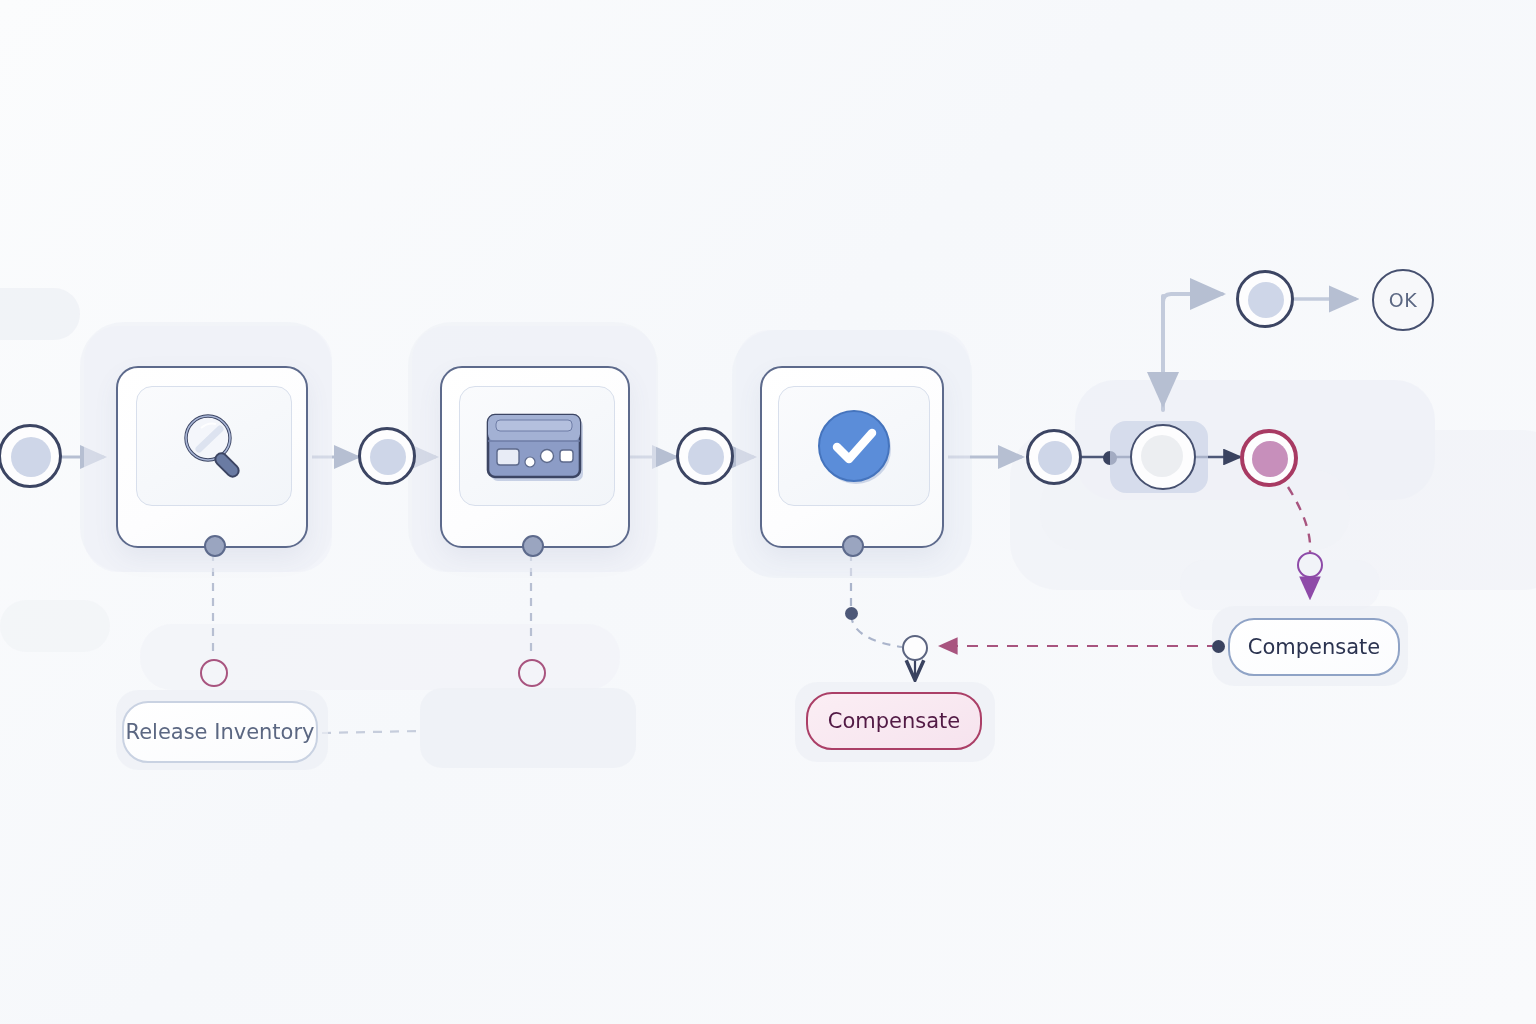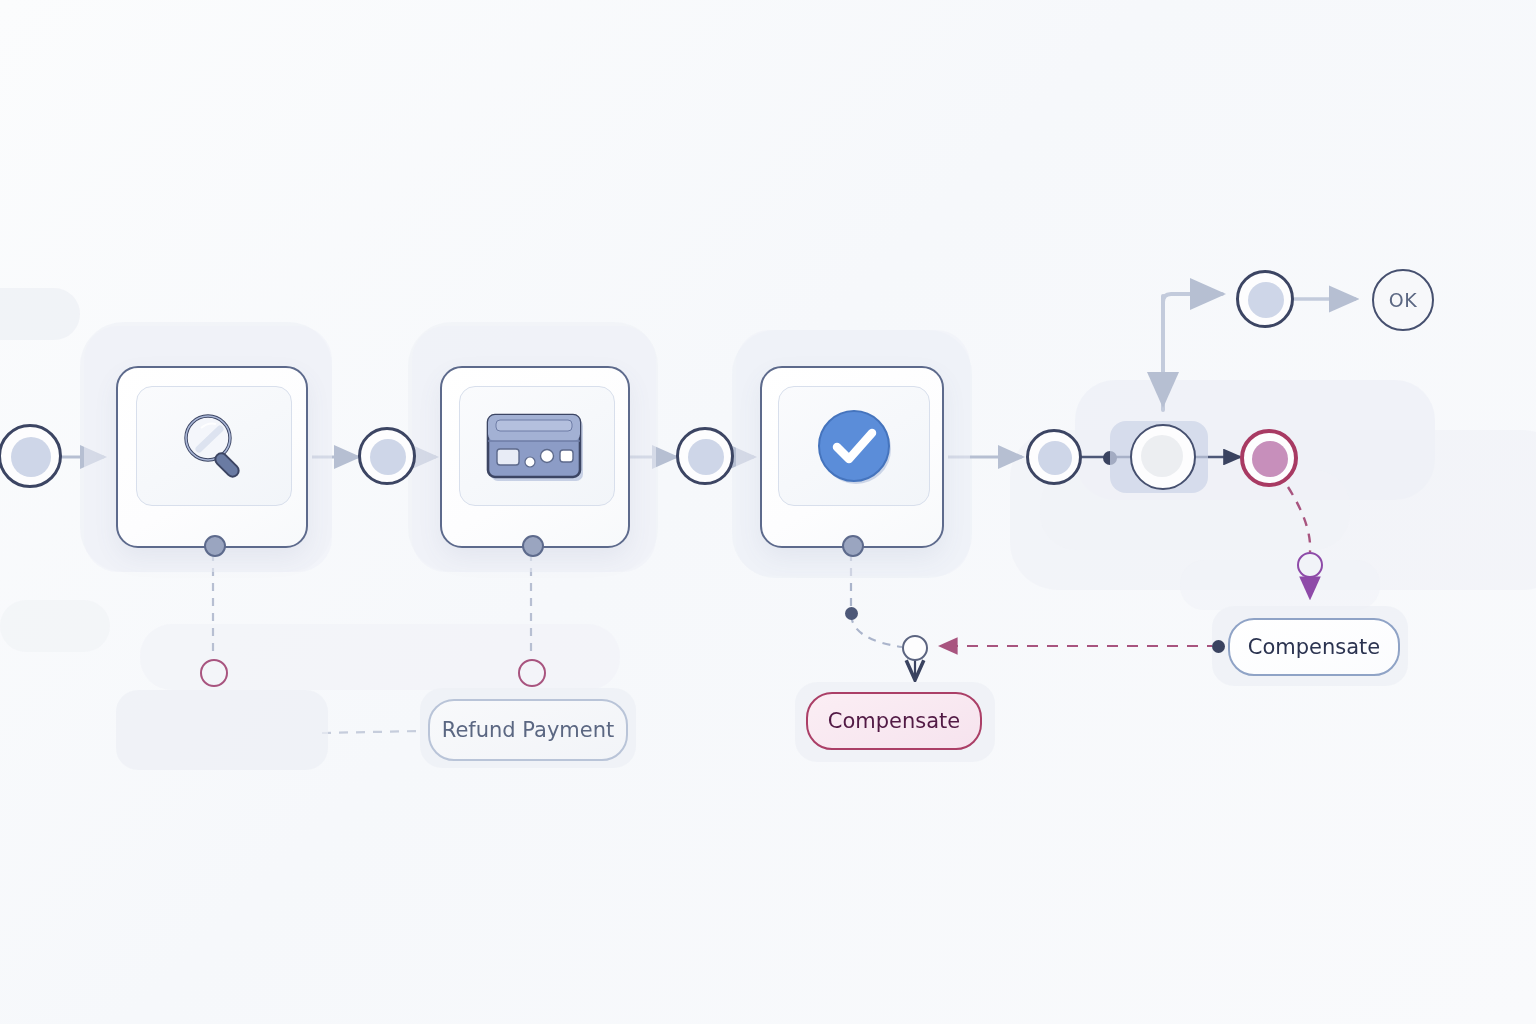--- a/index.html
+++ b/index.html
@@ -289,25 +289,25 @@
   <div class="ring ring-pur" style="left:1297px; top:552px; width:26px; height:26px;"></div>
 
   <div class="evt evt-outer-dark" style="left:1236px; top:270px; width:58px; height:58px;">
     <div class="evt-inner evt-fill-blue" style="left:9px; top:9px; width:36px; height:36px;"></div>
   </div>
   <div class="evt evt-outer-thin" style="left:1372px; top:269px; width:62px; height:62px;">
     <span class="evt-label">OK</span>
   </div>
 
   <div class="pill-halo" style="left:116px; top:690px; width:212px; height:80px;"></div>
+  <div class="pill pill-plain" style="left:122px; top:701px; width:196px; height:62px;">
+    <span>Release Inventory</span>
+  </div>
 
   <div class="pill-halo" style="left:420px; top:688px; width:216px; height:80px;"></div>
-  <div class="pill pill-plain2" style="left:428px; top:699px; width:200px; height:62px;">
-    <span>Refund Payment</span>
-  </div>
 
   <div class="pill-halo" style="left:795px; top:682px; width:200px; height:80px;"></div>
   <div class="pill pill-mag" style="left:806px; top:692px; width:176px; height:58px;">
     <span>Compensate</span>
   </div>
 
   <div class="pill-halo" style="left:1212px; top:606px; width:196px; height:80px;"></div>
   <div class="pill pill-blue" style="left:1228px; top:618px; width:172px; height:58px;">
     <span>Compensate</span>
   </div>

